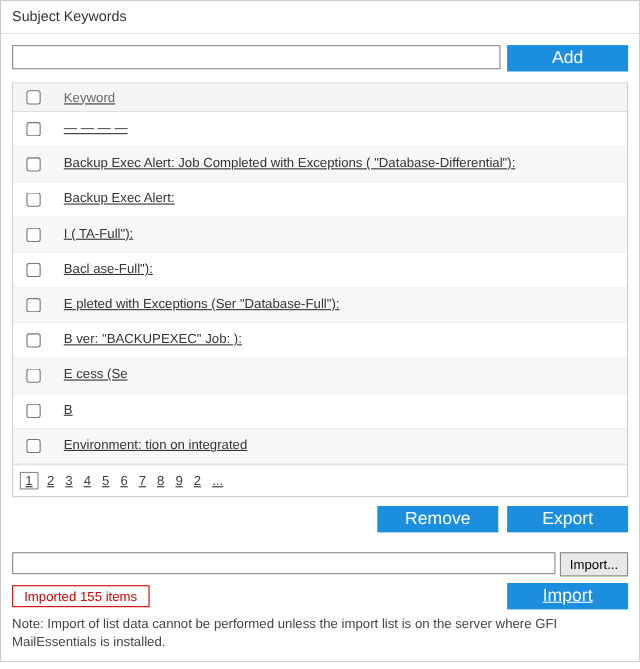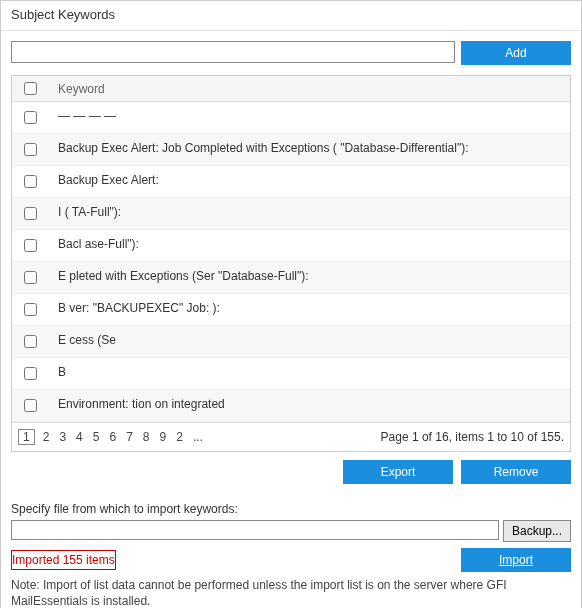--- a/index.html
+++ b/index.html
@@ -31,27 +31,28 @@
     height: 22px;
     border: 1px solid #888;
     padding: 2px 4px;
   }
   .btn-primary {
     background: #1b8ede;
     color: #fff;
     border: none;
     height: 24px;
     min-width: 110px;
-    font-size: 12px;
+    font-size: 16px;
     text-align: center;
     cursor: pointer;
   }
   .grid {
     border: 1px solid #ccc;
     margin-top: 10px;
+    text-decoration: underline;
   }
   .grid-header {
     display:flex;
     align-items:center;
     background:#f5f5f5;
     border-bottom:1px solid #ddd;
     height:26px;
   }
   .grid-header .chk-cell, .row .chk-cell {
     width: 36px;
@@ -122,21 +123,21 @@
     height:22px;
     border:1px solid #888;
     background:#e8e8e8;
     font-size:12px;
     padding:0 8px;
     cursor:pointer;
   }
   .status-imported {
     color:#c00;
     border:1px solid #c00;
-    padding:2px 0;
+    padding:2px 10px;
     display:inline-block;
     font-size:12px;
   }
   .import-action {
     display:flex;
     justify-content:space-between;
     align-items:center;
     margin-bottom:6px;
   }
   .note {
@@ -234,34 +235,32 @@
           <span class="pg">3</span>
           <span class="pg">4</span>
           <span class="pg">5</span>
           <span class="pg">6</span>
           <span class="pg">7</span>
           <span class="pg">8</span>
           <span class="pg">9</span>
           <span class="pg">2</span>
           <span class="pg">...</span>
         </div>
-      <div>Page 1 of 16, items 1 to 10 of 155.</div>
     </div>
   </div>
 
   <div class="action-row">
+    <button class="btn-primary">Remove</button>
     <button class="btn-primary">Export</button>
-    <button class="btn-primary">Remove</button>
   </div>
 
   <div class="import-section">
-    <div class="field-label">Specify file from which to import keywords:</div>
     <div class="import-row">
       <input class="import-input" type="text" style="">
-      <button class="btn-browse">Backup...</button>
+      <button class="btn-browse">Import...</button>
     </div>
     <div class="import-action">
       <span class="status-imported">Imported 155 items</span>
       <button class="btn-primary" style="min-width:110px;text-decoration:underline;">Import</button>
     </div>
     <div class="note">Note: Import of list data cannot be performed unless the import list is on the server where GFI MailEssentials is installed.</div>
   </div>
 </div>
 
 </body></html>

